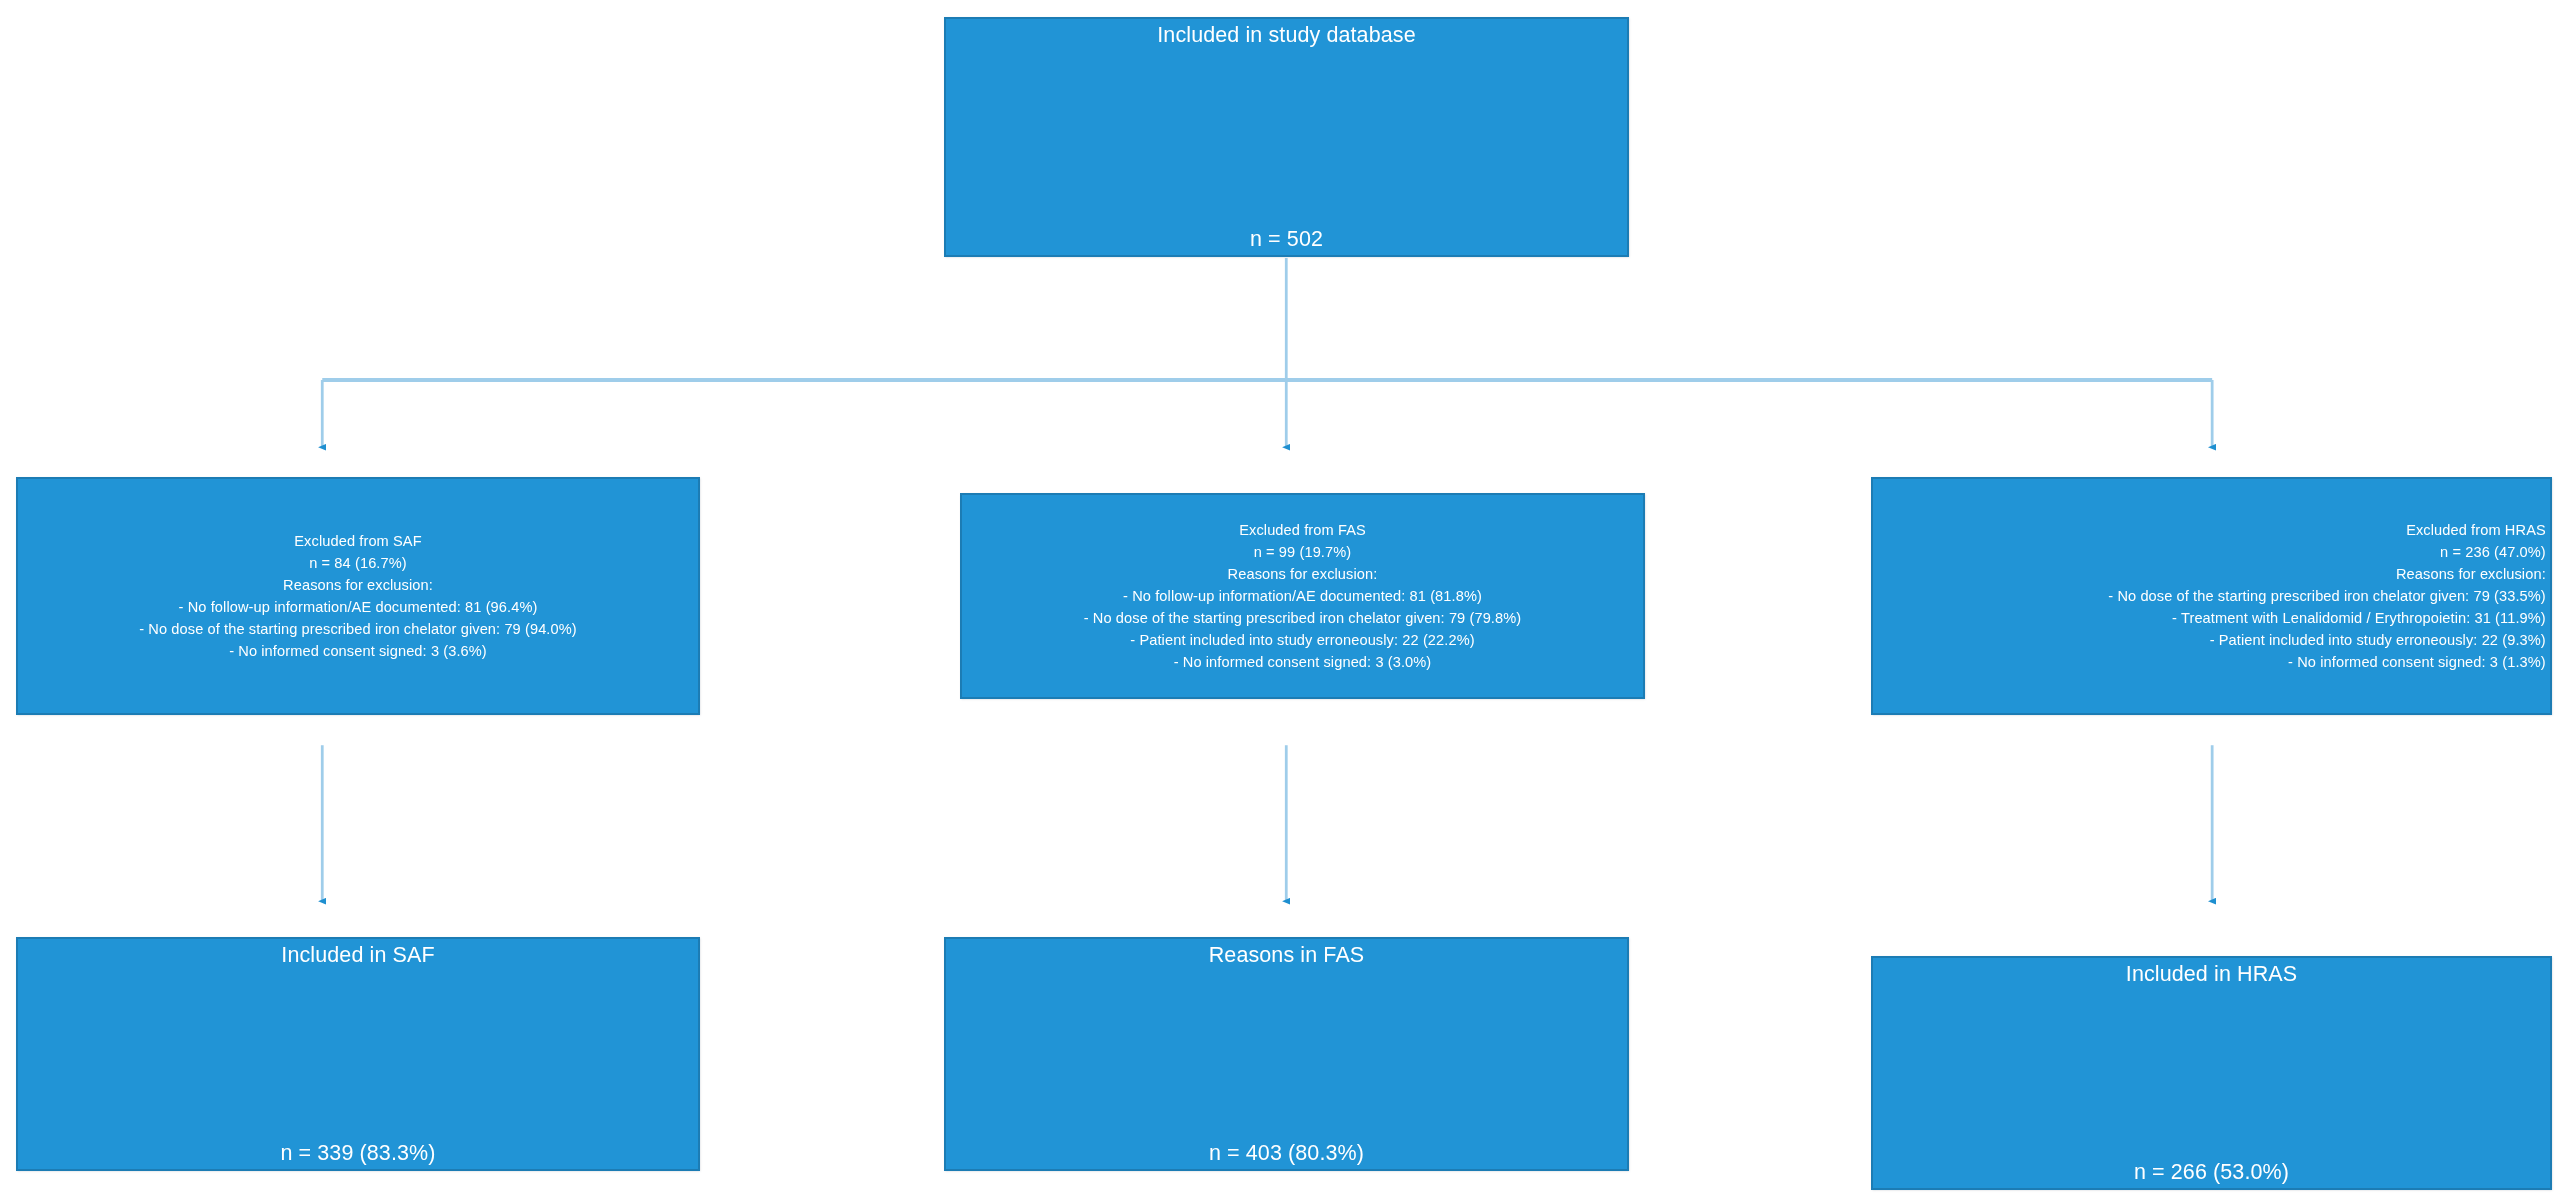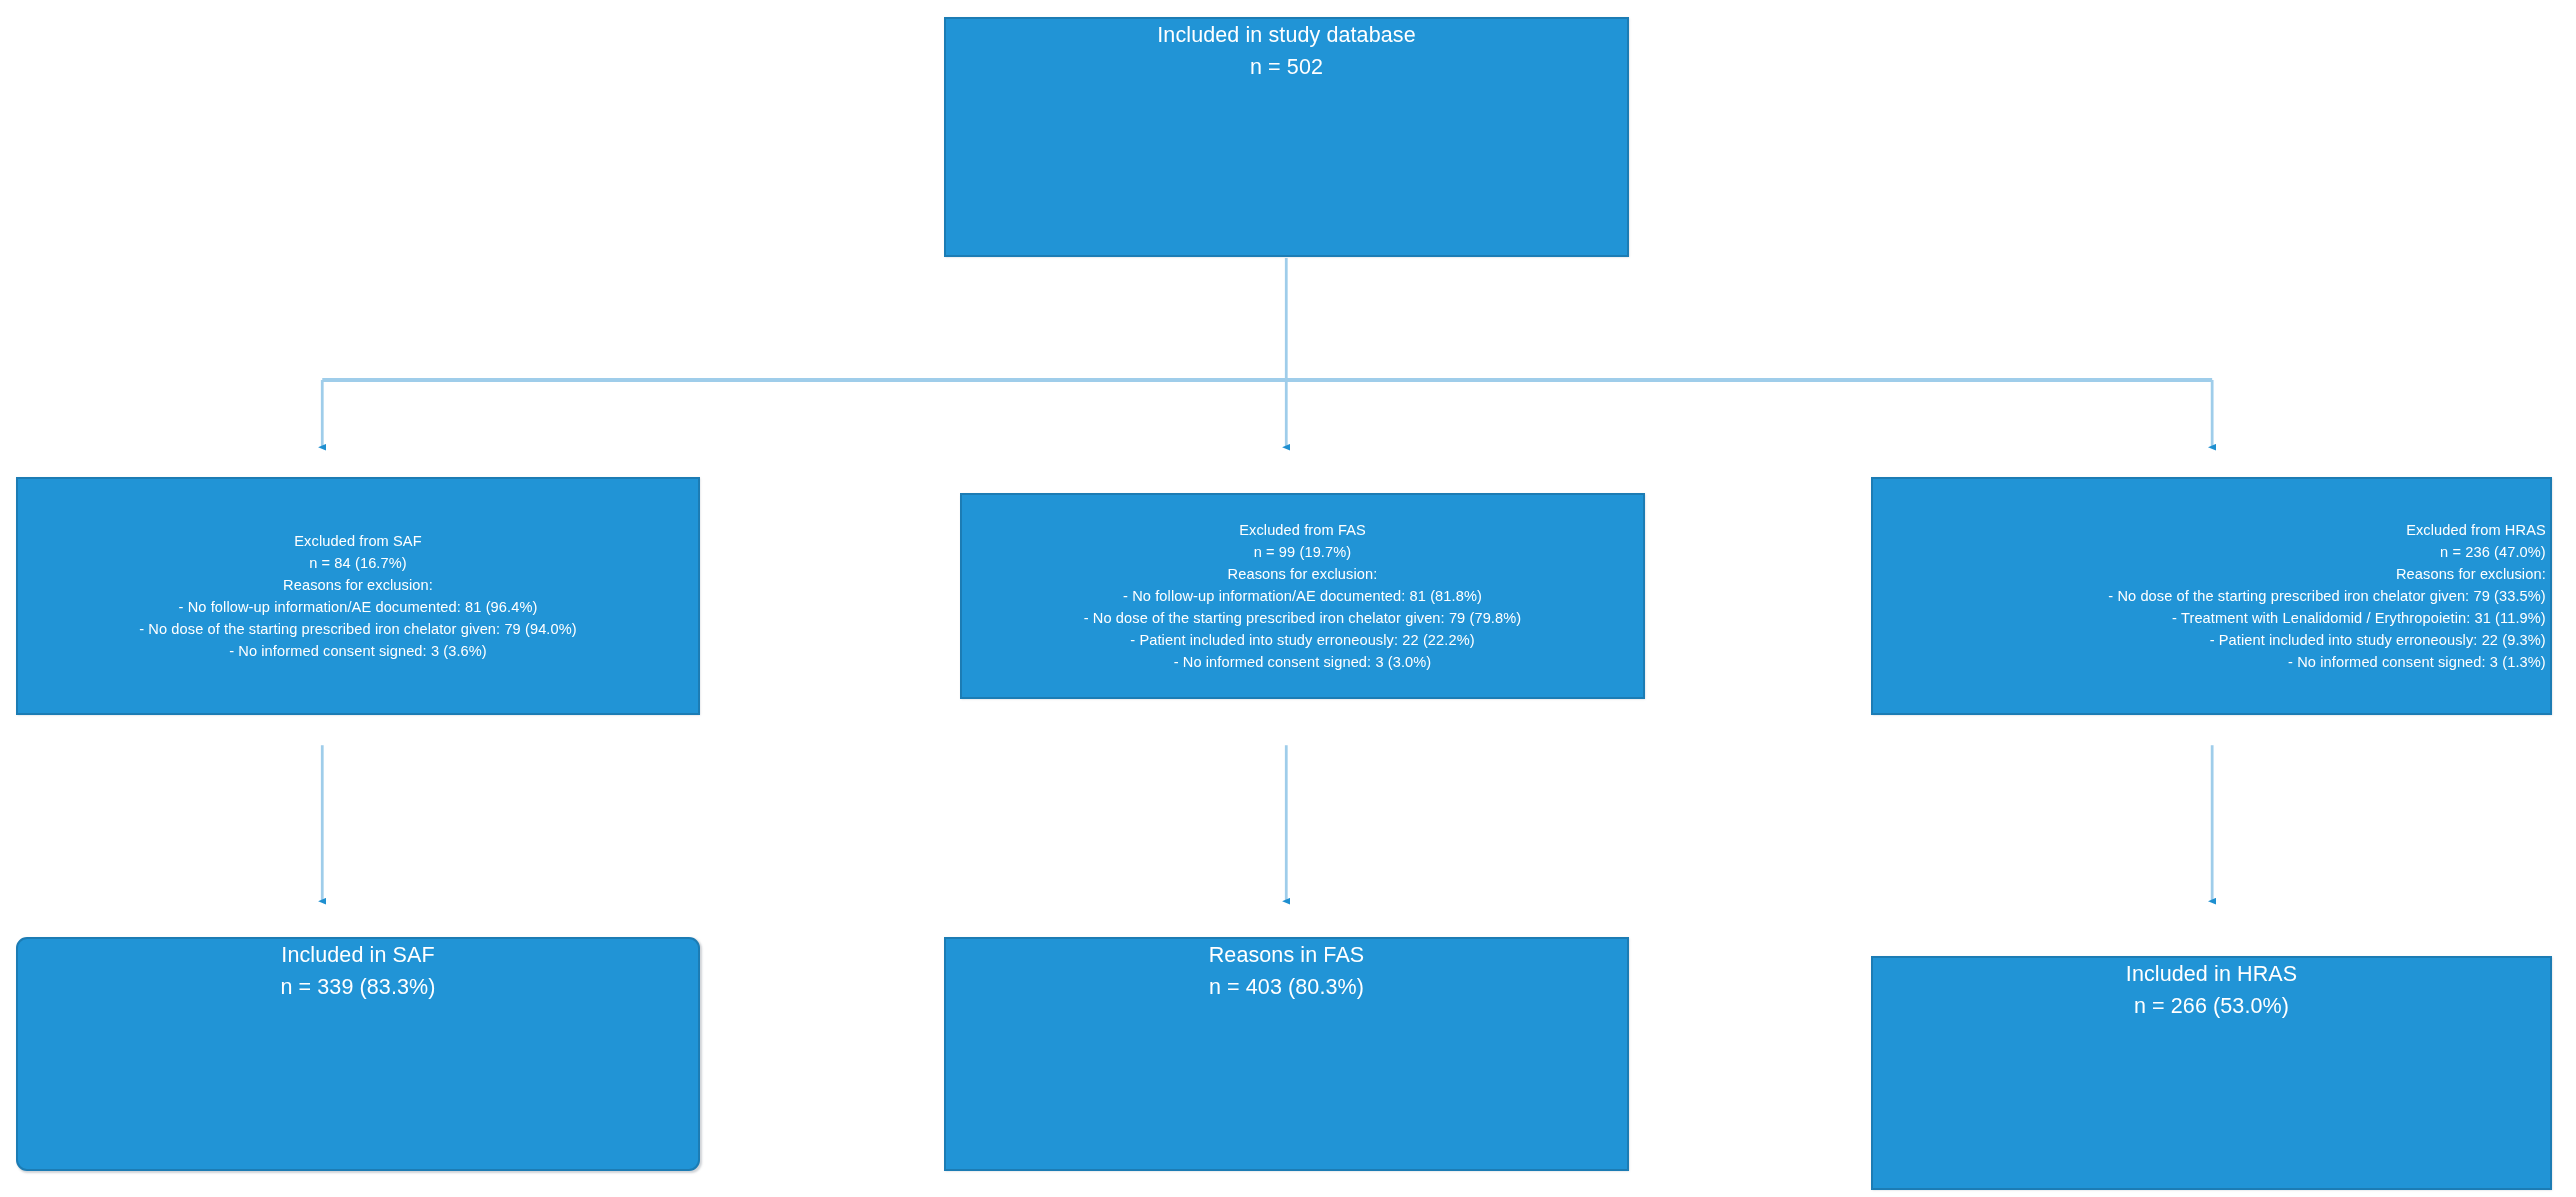--- a/index.html
+++ b/index.html
@@ -27,21 +27,21 @@
   
   .node {
     position: absolute;
     box-sizing: border-box;
     background: #2194D6;
     border: 2.1px solid #1C7CB4;
     color: #ffffff;
     display: flex;
     flex-direction: column;
     align-items: center;
-    justify-content: flex-start;
+    justify-content: space-between;
     text-align: center;
     box-shadow: 1.4px 1.4px 2.1px rgba(120,130,140,0.35);
   }
 
   .node .line {
     display: block;
     white-space: nowrap;
     letter-spacing: 0.1px;
   }
 
@@ -78,21 +78,21 @@
 
   
   #node-top        { left: 944px; top: 17.3px;   width: 685px;  height: 240px; }
 
   
   #node-excl-saf   { left: 16px;   top: 477px;  width: 684px;  height: 238px; }
   #node-excl-fas   { left: 944px; top: 493px;  width: 685px;  height: 206px; margin-left: 16px; }
   #node-excl-hras  { left: 1871px; top: 477px;  width: 681px;  height: 238px; align-items: flex-end; }
 
   
-  #node-inc-saf    { left: 16px;   top: 937px; width: 684px;  height: 234px; border-radius: 11px; }
+  #node-inc-saf    { left: 16px;   top: 937px; width: 684px;  height: 234px; }
   #node-inc-fas    { left: 944px; top: 937px; width: 685px;  height: 234px; }
   #node-inc-hras   { left: 1871px; top: 937px; width: 681px;  height: 234px; margin-top: 19px; }
 </style>
 </head>
 <body>
 
 <div id="flowchart">
 
   <svg id="connectors" viewBox="0 0 3717 1728" width="2576" height="1198" xmlns="http://www.w3.org/2000/svg">
     <defs>

